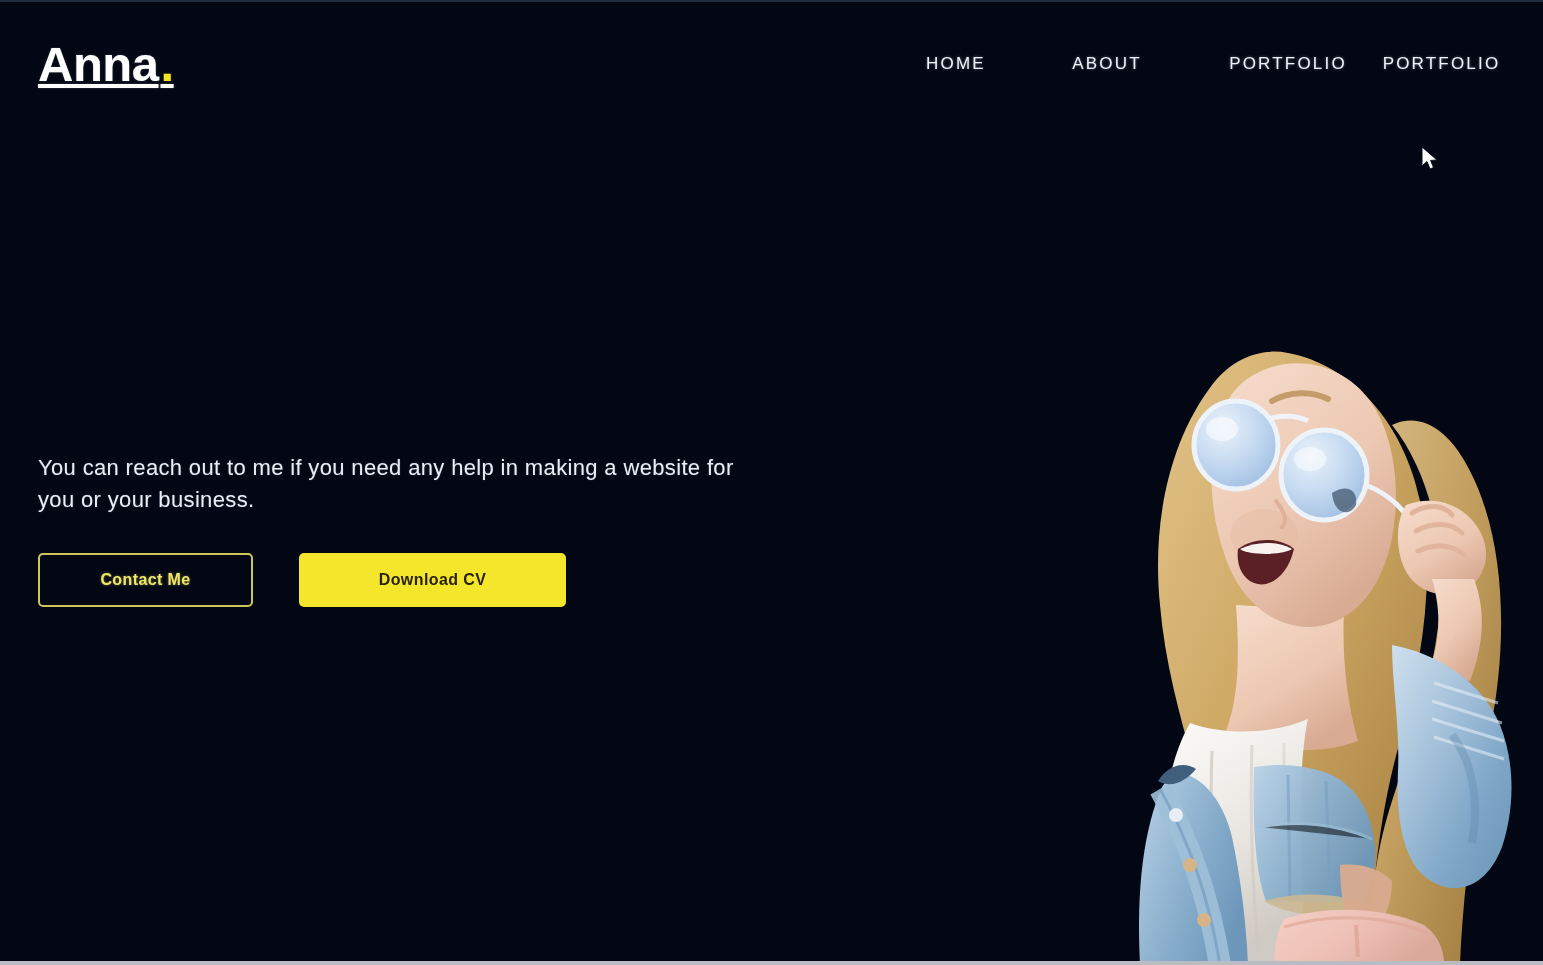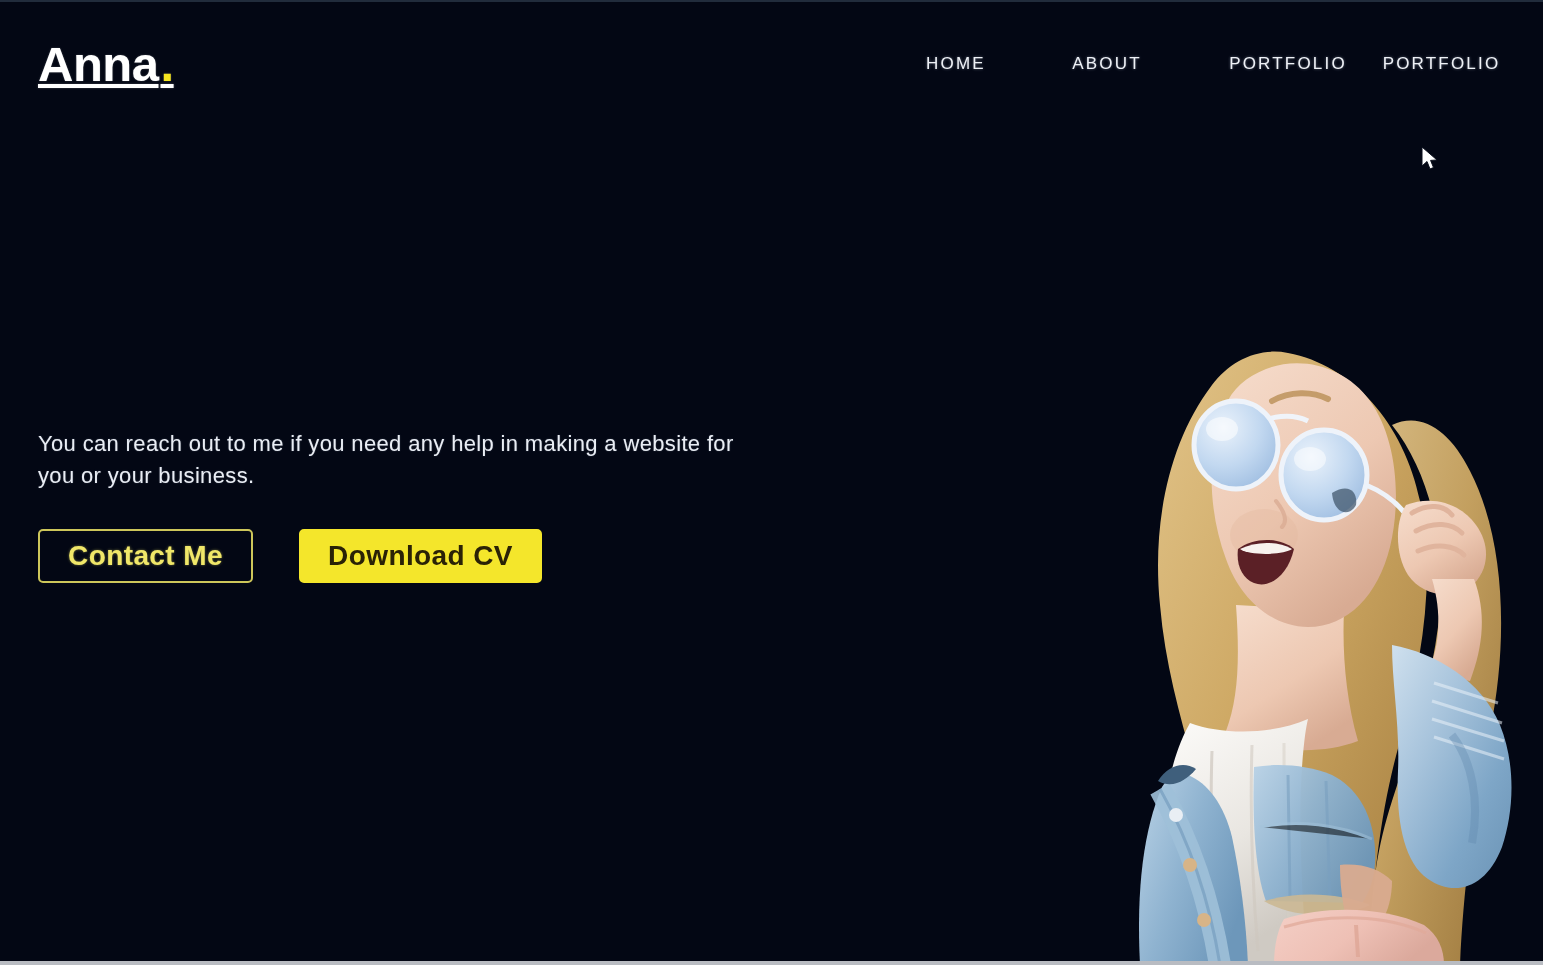--- a/index.html
+++ b/index.html
@@ -132,21 +132,21 @@
     display:inline-block;
     width:15px;
     height:78px;
     background:#8c8a22;
     margin-left:5px;
     position:relative;
     top:7px;
   }
 
   #hero-sub {
-    margin-top:32px;
+    margin-top:56px;
     color:#e9edf4;
     font-size:22px;
     line-height:1.44;
     font-weight:400;
     letter-spacing:.35px;
     max-width:700px;
     text-shadow:0 0 2px rgba(200,210,230,.25);
   }
 
   #hero-actions {
@@ -155,36 +155,36 @@
     align-items:center;
     gap:46px;
   }
 
   .btn {
     display:inline-flex;
     align-items:center;
     justify-content:center;
     height:54px;
     border-radius:5px;
-    font-size:28px;
+    font-size:16px;
     font-weight:700;
     letter-spacing:.4px;
     cursor:pointer;
     white-space:nowrap;
     font-family:"Liberation Sans", sans-serif;
   }
   #btn-contact {
     width:215px;
     background:transparent;
     border:2px solid #cdc65a;
     color:#f0e769;
     text-shadow:0 0 3px rgba(240,231,105,.45);
   }
   #btn-download {
-    width:243px;
+    width:267px;
     background:#f4e62b;
     border:2px solid #f4e62b;
     color:#2a2206;
   }
 
   
   #hero-photo {
     position:absolute;
     right:0;
     bottom:0;

